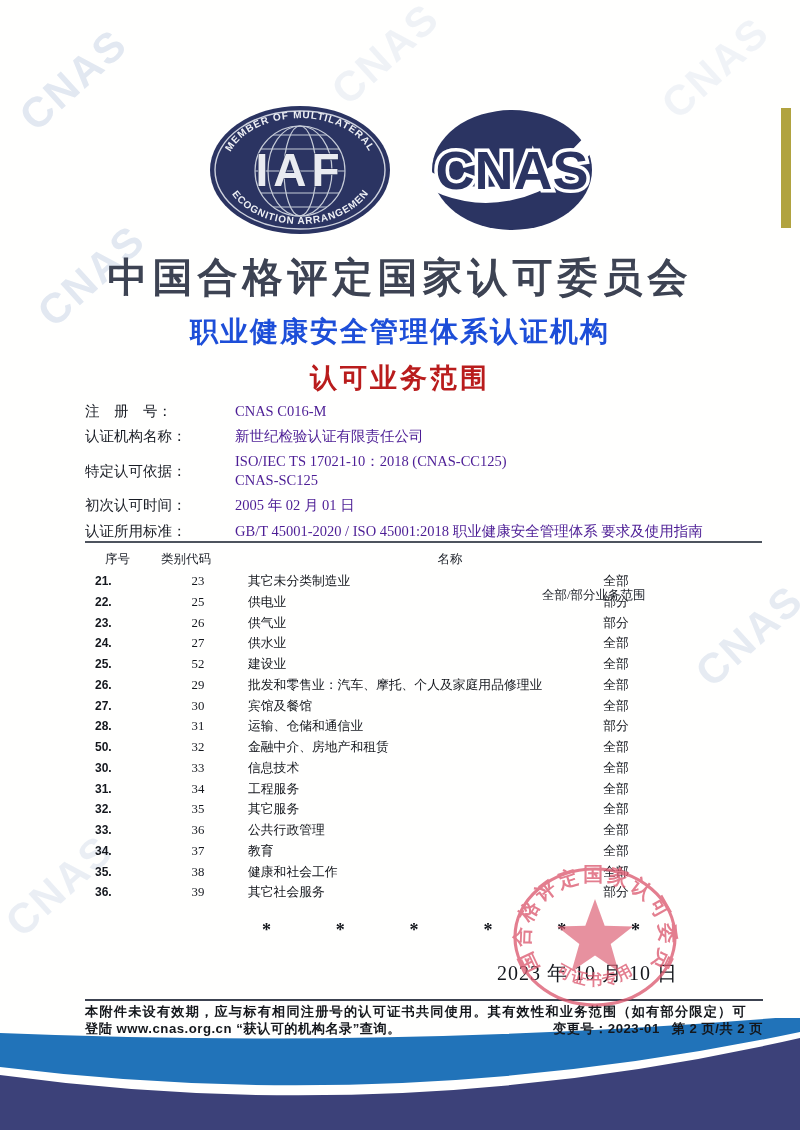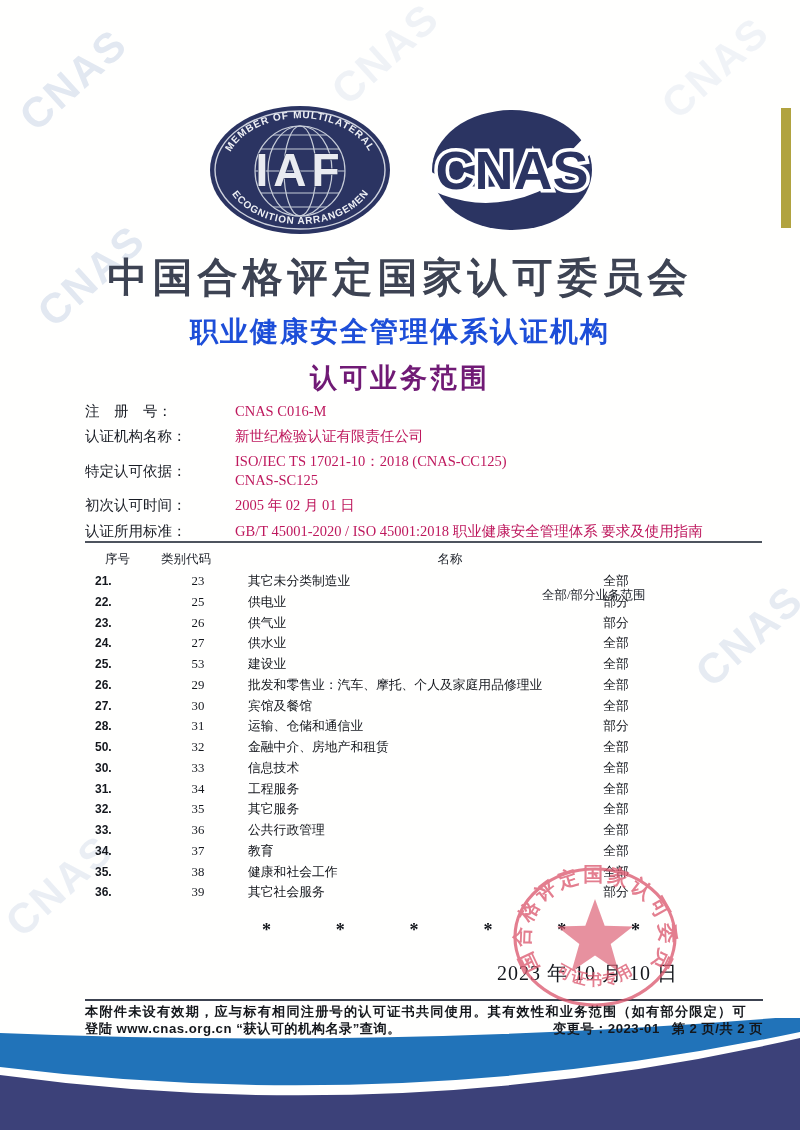--- a/index.html
+++ b/index.html
@@ -23,27 +23,27 @@
   .cnaslogo{position:absolute;left:420px;top:103px;z-index:2;}
 
   .title{position:absolute;left:0;top:255px;width:800px;margin:0;text-align:center;z-index:2;
          font-family:"Liberation Sans","DejaVu Sans",sans-serif;font-weight:700;
          font-size:40px;line-height:44px;letter-spacing:5px;color:var(--title,#3d4353);}
   .sub1{position:absolute;left:0;top:314px;width:800px;margin:0;text-align:center;z-index:2;
         font-family:"Liberation Sans","DejaVu Sans",sans-serif;font-weight:700;
         font-size:28px;line-height:36px;letter-spacing:2px;color:#1d4ed8;}
   .sub2{position:absolute;left:0;top:360px;width:800px;margin:0;text-align:center;z-index:2;
         font-family:"Liberation Sans","DejaVu Sans",sans-serif;font-weight:700;
-        font-size:27px;line-height:36px;letter-spacing:3px;color:#701a75;}
+        font-size:27px;line-height:36px;letter-spacing:3px;color:#b91c1c;}
 
   .fields{position:absolute;left:85px;top:399px;width:678px;z-index:2;font-size:14.5px;}
   .frow{display:flex;align-items:center;}
   .f0{height:24px}.f1{height:27px}.f2{height:42px}.f3{height:27px}.f4{height:25px}
   .flabel{width:150px;flex:0 0 150px;color:#181c24;}
-  .fvalue{color:#be185d;white-space:nowrap;}
+  .fvalue{color:#4c1d95;white-space:nowrap;}
   .fvalue.two div{line-height:19px;}
 
   .midline{position:absolute;left:85px;top:541px;width:677px;height:0;
            border-top:2.5px solid #4e545e;z-index:2;}
 
   .thead{position:absolute;left:0;top:551px;width:800px;height:18px;z-index:2;
          font-size:12.5px;color:#23272f;padding-left:44px;}
   .thead span{position:absolute;}
   .h-num{left:105px;}
   .h-code{left:151px;width:70px;text-align:center;}
@@ -178,21 +178,21 @@
         <span class="c-scope">部分</span>
       </div>
       <div class="trow">
         <span class="c-num">24.</span>
         <span class="c-code">27</span>
         <span class="c-name">供水业</span>
         <span class="c-scope">全部</span>
       </div>
       <div class="trow">
         <span class="c-num">25.</span>
-        <span class="c-code">53</span>
+        <span class="c-code">52</span>
         <span class="c-name">建设业</span>
         <span class="c-scope">全部</span>
       </div>
       <div class="trow">
         <span class="c-num">26.</span>
         <span class="c-code">29</span>
         <span class="c-name">批发和零售业：汽车、摩托、个人及家庭用品修理业</span>
         <span class="c-scope">全部</span>
       </div>
       <div class="trow">

